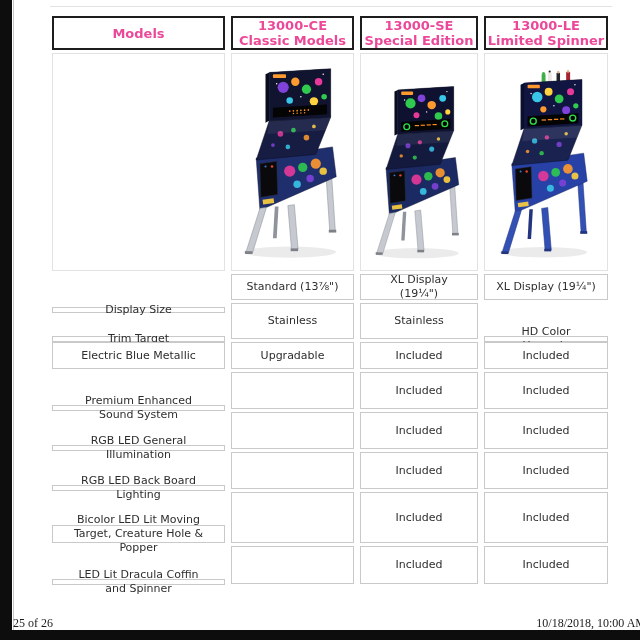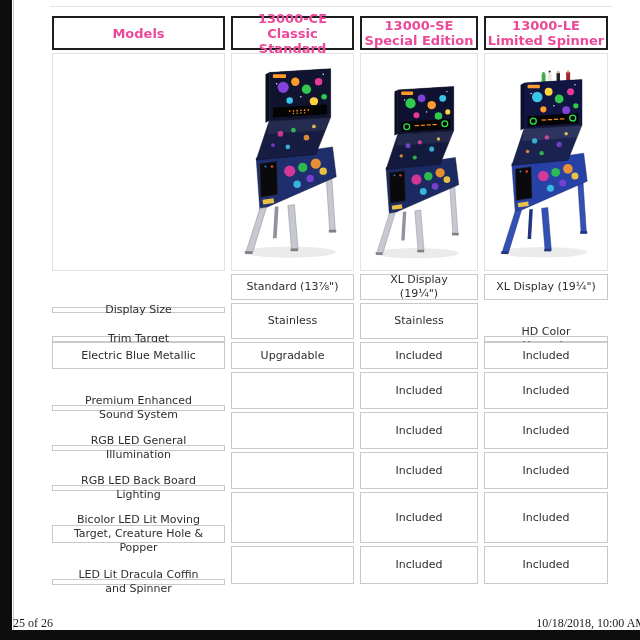--- a/index.html
+++ b/index.html
@@ -55,21 +55,21 @@
 <div class="left-edge-line"></div>
 <div class="top-rule"></div>
 
 <div class="table">
 
   <div class="hcell">
     <span>Models</span>
   </div>
   <div class="hcell">
     <span>13000-CE</span>
-    <span>Classic Standard</span>
+    <span>Classic Models</span>
   </div>
   <div class="hcell">
     <span>13000-SE</span>
     <span>Special Edition</span>
   </div>
   <div class="hcell">
     <span>13000-LE</span>
     <span>Limited Spinner</span>
   </div>
 

